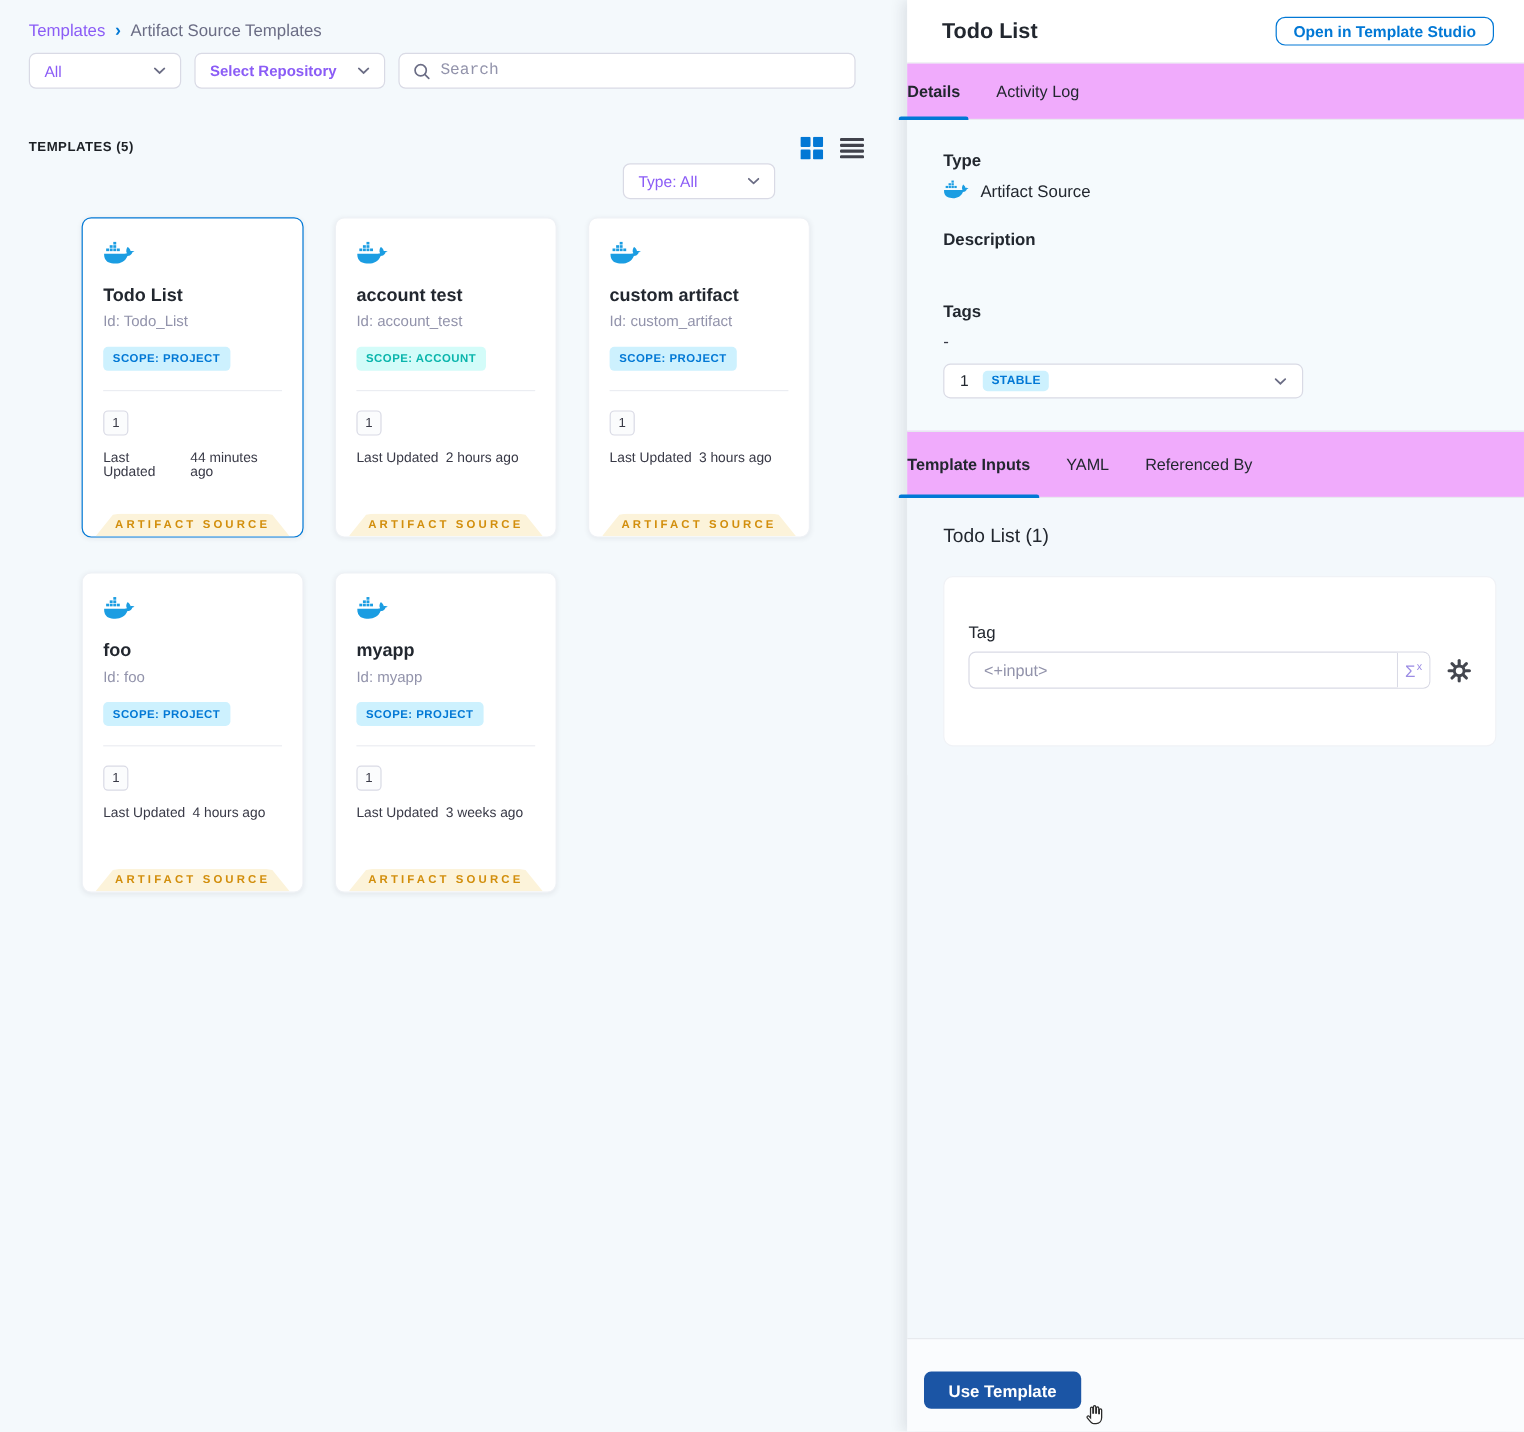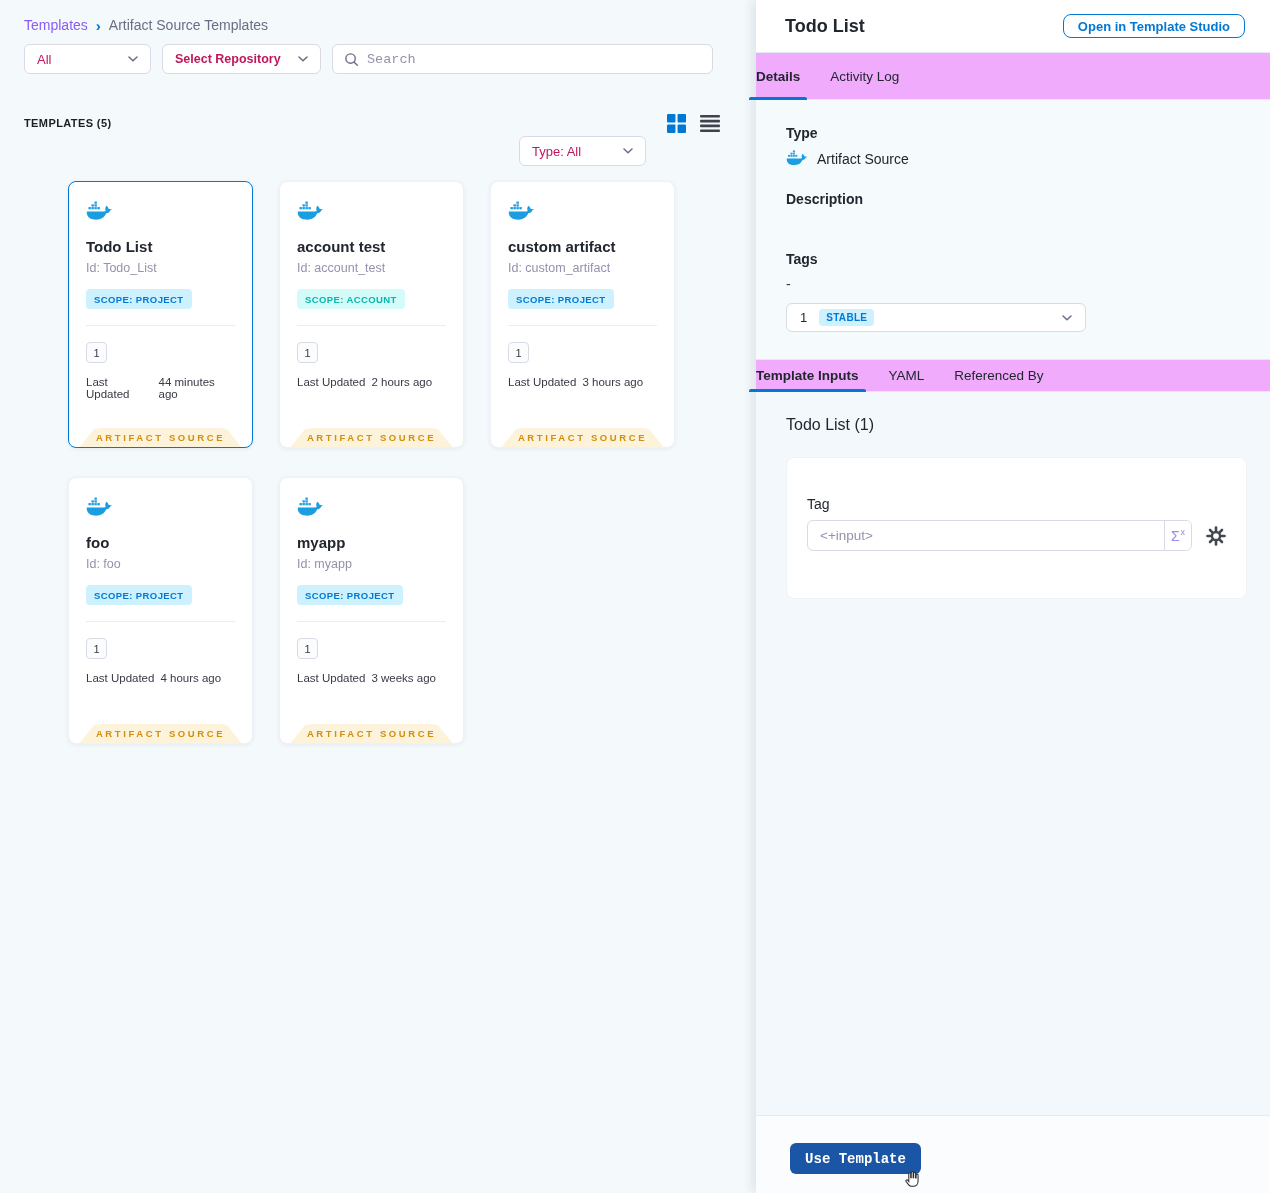--- a/index.html
+++ b/index.html
@@ -16,21 +16,21 @@
 
   .breadcrumb { position:absolute; left:24px; top:17px; display:flex; align-items:center; gap:8px; font-size:14px; }
   .bc-link { color:#8b5cf6; cursor:pointer; }
   .bc-sep  { color:#0278d5; font-size:15px; font-weight:700; line-height:1; }
   .bc-current { color:#6b6d85; }
 
   .filter-row { position:absolute; left:24px; top:44px; display:flex; gap:11px; }
   .select {
     height:30px; background:#fff; border:1px solid #d9dae5; border-radius:6px;
     display:flex; align-items:center; justify-content:space-between;
-    padding:0 12px; font-size:13px; color:#be185d; cursor:pointer;
+    padding:0 12px; font-size:13px; color:#8b5cf6; cursor:pointer;
   }
   .select.w1 { width:127px; }
   .select.w2 { width:159px; font-weight:700; font-size:12.5px; }
   .searchbox {
     width:381px; height:30px; background:#fff; border:1px solid #d9dae5; border-radius:6px;
     display:flex; align-items:center; gap:8px; padding:0 11px;
   }
   .searchbox input { border:none; outline:none; flex:1; font-size:13.5px; color:#22272f; background:transparent; font-family:Liberation Mono, monospace; }
   .searchbox input::placeholder { color:#9293ab; }
 
@@ -83,21 +83,21 @@
     display:flex; align-items:center; justify-content:space-between; padding:0 25px 0 29px;
   }
   .panel-title { font-size:18px; font-weight:700; color:#22272f; }
   .studio-btn {
     height:24px; padding:0 14px; background:#fff; border:1.5px solid #0278d5; border-radius:8px;
     color:#0278d5; font-size:13px; font-weight:700; display:flex; align-items:center; cursor:pointer;
     font-family:inherit;
   }
   .tabbar { background:#f0abfc; display:flex; gap:30px; }
   .tabbar.outer { height:47px; border-bottom:1px solid #e8eaef; }
-  .tabbar.inner { height:33px; border-top:1px solid #e6e9ee; border-bottom:1px solid #e8eaef; }
+  .tabbar.inner { height:56px; border-top:1px solid #e6e9ee; border-bottom:1px solid #e8eaef; }
   .tab { position:relative; display:flex; align-items:center; font-size:13.5px; color:#22272f; cursor:pointer; }
   .tab.active { font-weight:700; }
   .tab.active::after {
     content:""; position:absolute; bottom:-1px; left:-7px; right:-7px; height:3px;
     background:#0278d5; border-radius:2px 2px 0 0;
   }
 
   .details-section { background:#f5fafd; padding:25px 30px 27px; }
   .field-label { font-size:14px; font-weight:700; color:#22272f; }
   .type-row { display:flex; align-items:center; gap:9px; margin-top:9px; font-size:14px; color:#22272f; }
@@ -131,21 +131,21 @@
     position:absolute; right:1px; top:1px; bottom:1px; width:27px;
     border-left:1px solid #d9dae5; border-radius:0 5px 5px 0;
     display:flex; align-items:center; justify-content:center;
     color:#9b8ce4; font-size:14px; cursor:pointer; background:#fff;
   }
   .expr-sub { font-size:9px; margin-top:-7px; margin-left:1px; }
   .gear-btn { margin-left:14px; cursor:pointer; }
 
   .panel-footer {
     position:absolute; left:0; right:0; bottom:0; height:78px;
-    background:#fafcfe; border-top:1px solid #e7eaee; padding:27px 34px;font-family:Liberation Mono, monospace;
+    background:#fafcfe; border-top:1px solid #e7eaee; padding:27px 14px;
   }
   .use-template-btn {
     width:131px; height:31px; background:#1b55a5; color:#fff; border:none; border-radius:6px;
     font-size:14px; font-weight:700; cursor:pointer; font-family:inherit;
   }
   .cursor-icon { position:absolute; left:147px; top:51px; }
 </style>
 </head>
 <body>
 

